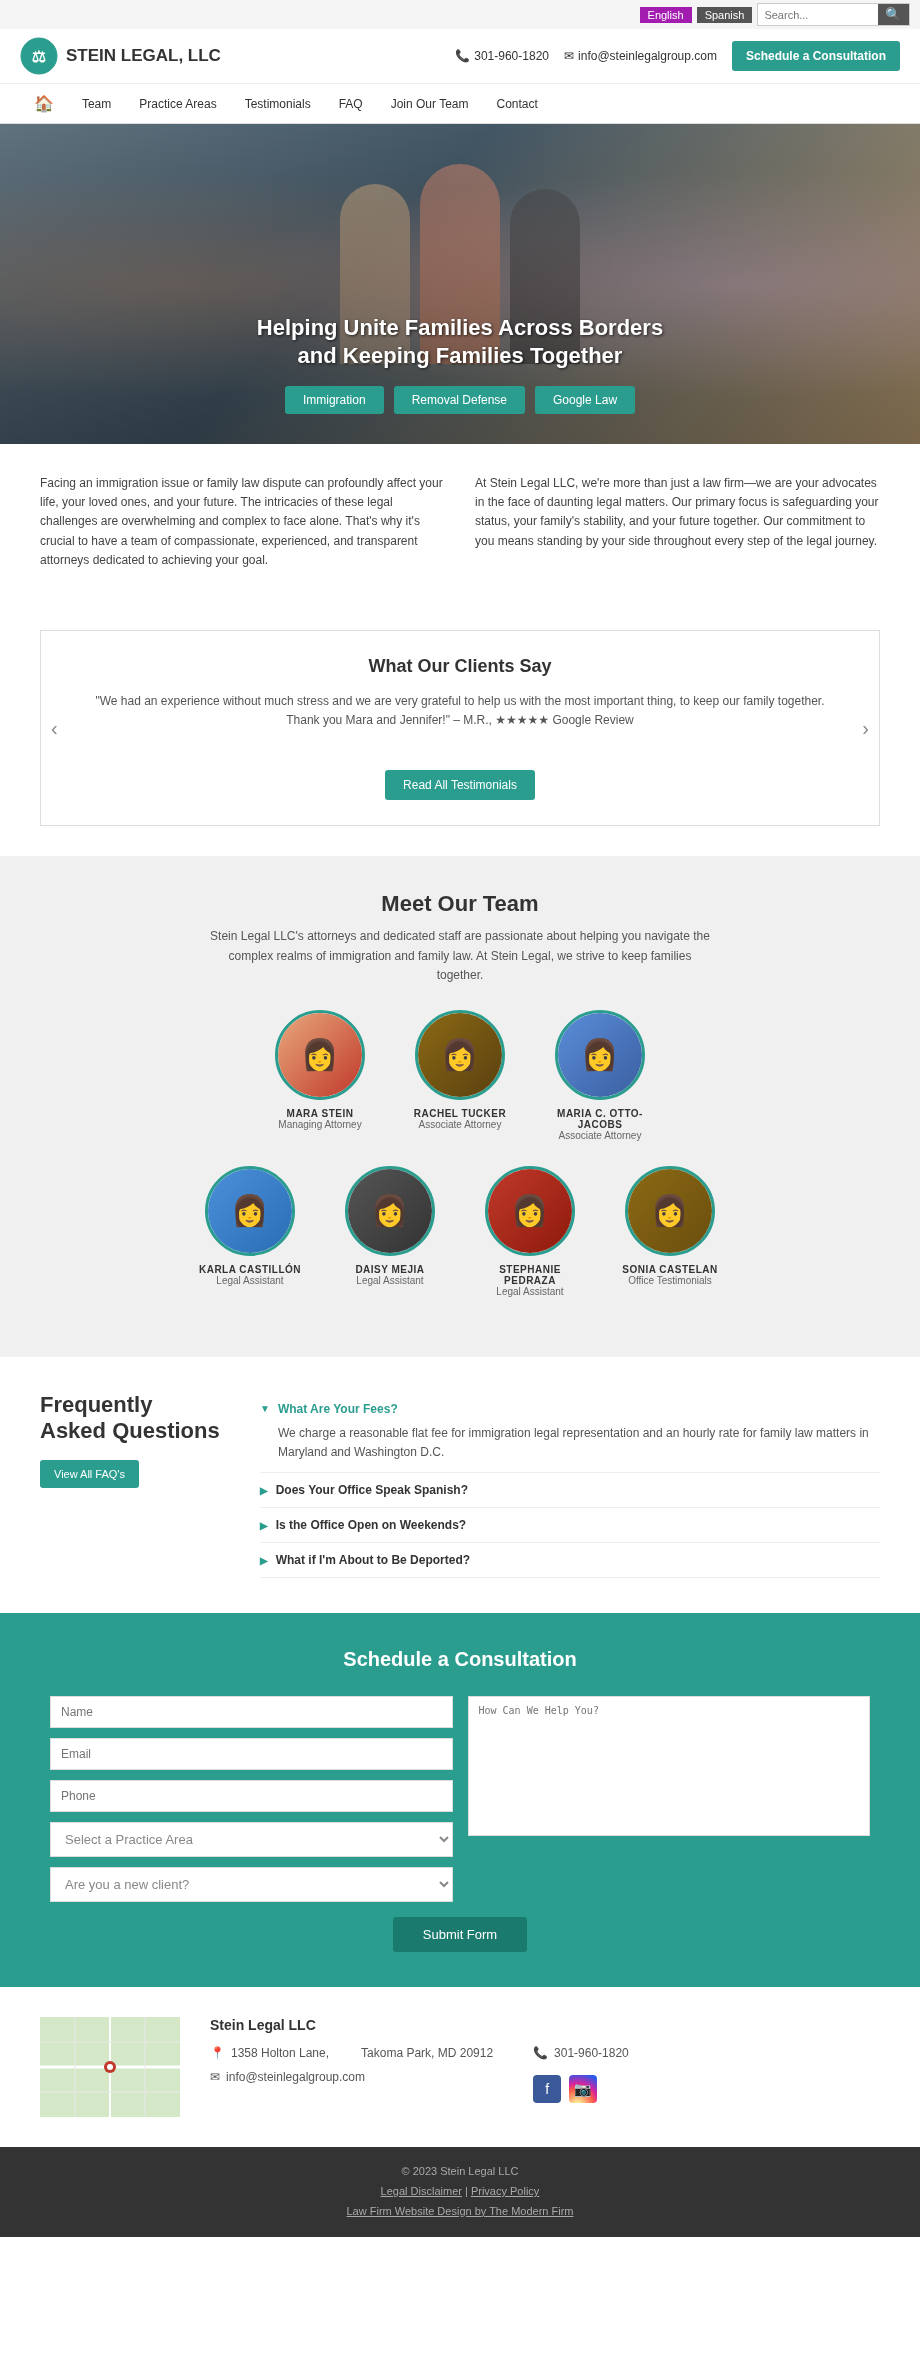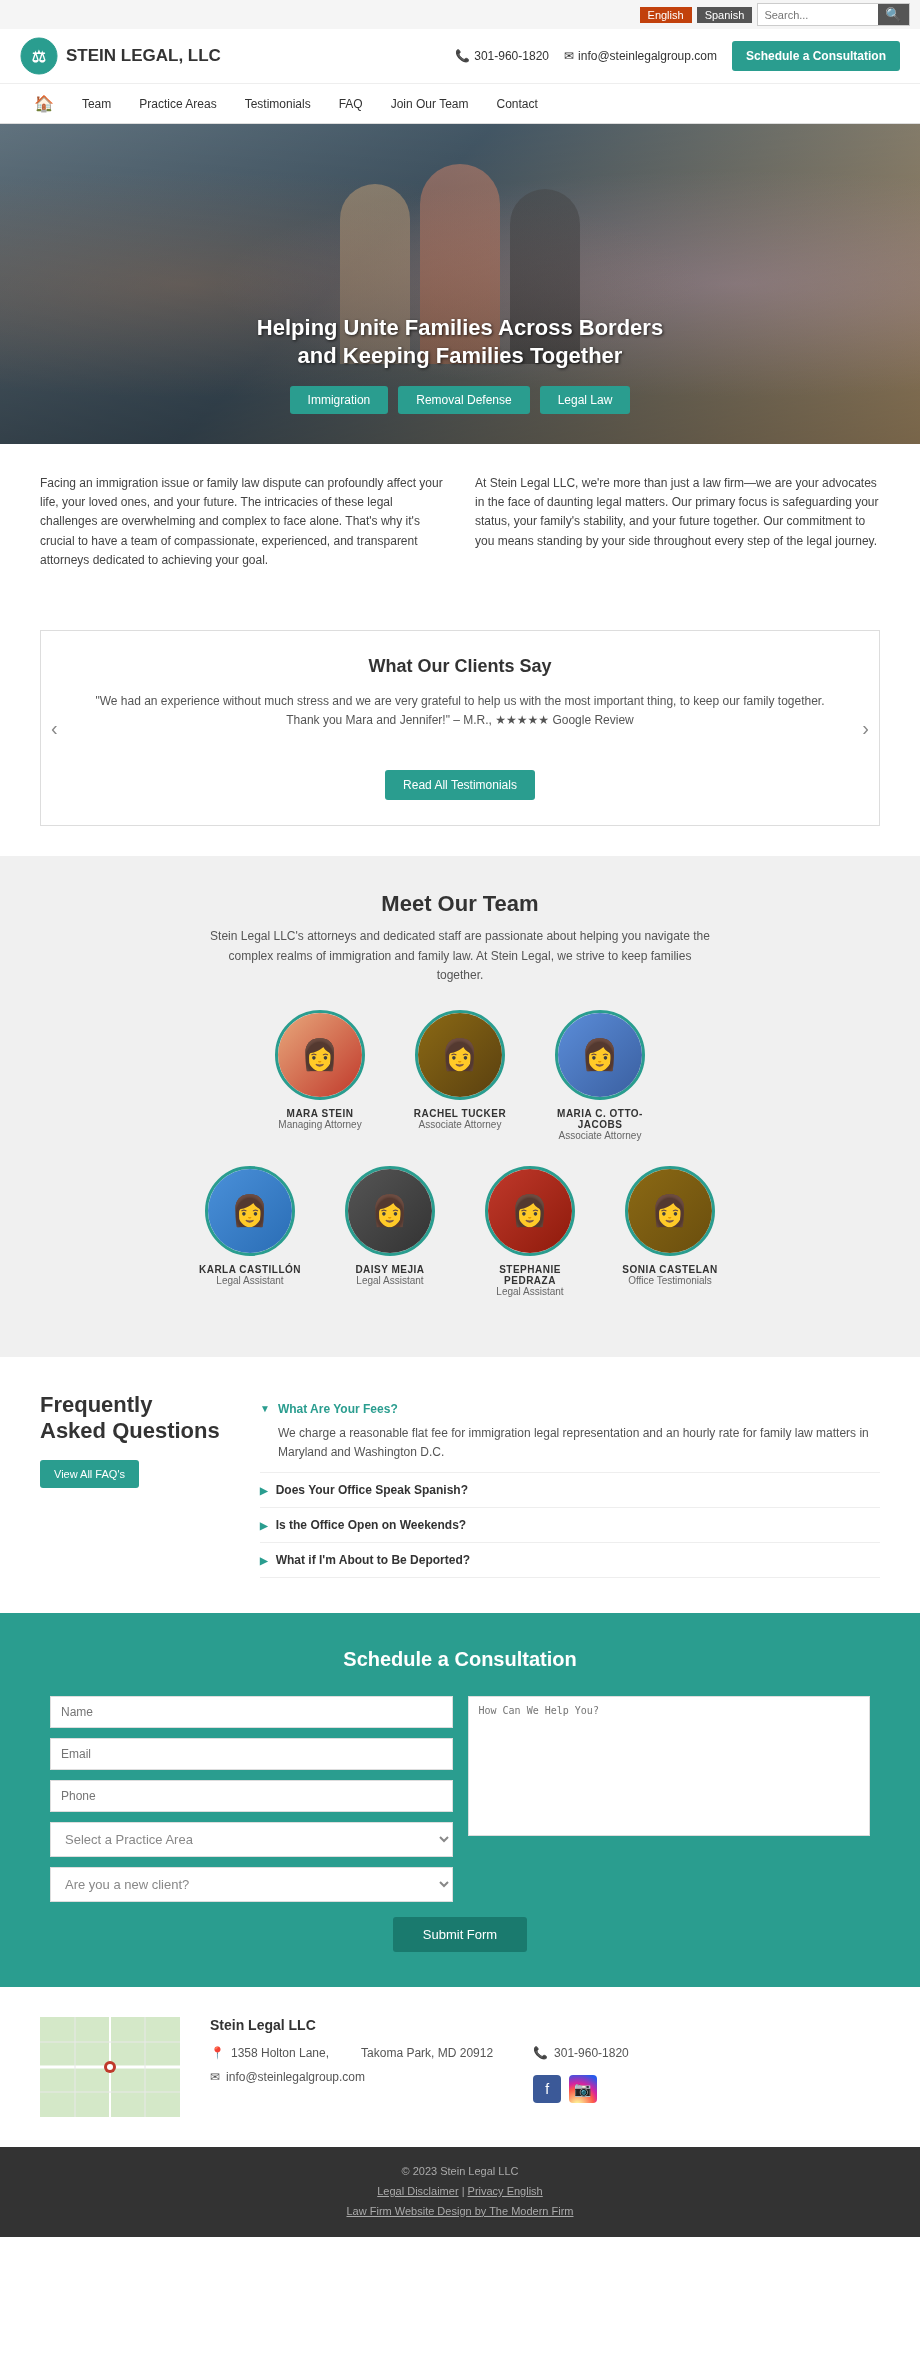--- a/index.html
+++ b/index.html
@@ -16,21 +16,21 @@
       font-size: 11px;
     }
     .lang-btn {
       background: #555;
       color: #fff;
       border: none;
       padding: 2px 8px;
       font-size: 11px;
       cursor: pointer;
     }
-    .lang-btn.active { background: #c2410c; }
+    .lang-btn.active { background: #a21caf; }
     .search-bar {
       display: flex;
       align-items: center;
       border: 1px solid #ccc;
       background: #fff;
     }
     .search-bar input {
       border: none;
       outline: none;
       padding: 2px 6px;
@@ -506,21 +506,21 @@
     <div style="width:80px;height:200px;background:linear-gradient(to bottom,#d4856a,#9c5a3c);border-radius:40px 40px 0 0;opacity:0.5;"></div>
     <div style="width:70px;height:175px;background:linear-gradient(to bottom,#444,#222);border-radius:35px 35px 0 0;opacity:0.5;"></div>
   </div>
   <div class="hero-text">
     <span>Helping Unite Families Across Borders</span><br>
     <span>and Keeping Families Together</span>
   </div>
   <div class="hero-btns">
     <button class="hero-btn">Immigration</button>
     <button class="hero-btn">Removal Defense</button>
-    <button class="hero-btn">Legal Law</button>
+    <button class="hero-btn">Google Law</button>
   </div>
 </div>
 
 <div class="about-section">
   <div class="about-col">
     <p>Facing an immigration issue or family law dispute can profoundly affect your life, your loved ones, and your future. The intricacies of these legal challenges are overwhelming and complex to face alone. That's why it's crucial to have a team of compassionate, experienced, and transparent attorneys dedicated to achieving your goal.</p>
   </div>
   <div class="about-col">
     <p>At Stein Legal LLC, we're more than just a law firm—we are your advocates in the face of daunting legal matters. Our primary focus is safeguarding your status, your family's stability, and your future together. Our commitment to you means standing by your side throughout every step of the legal journey.</p>
   </div>
@@ -702,18 +702,18 @@
       </div>
     </div>
   </div>
 </div>
 
 <div class="footer-bottom">
   <div>© 2023 Stein Legal LLC</div>
   <div>
     <a href="#">Legal Disclaimer</a>
     <span> | </span>
-    <a href="#">Privacy English</a>
+    <a href="#">Privacy Policy</a>
   </div>
   <div>
     <a href="#">Law Firm Website Design by The Modern Firm</a>
   </div>
 </div>
 
 </body></html>

